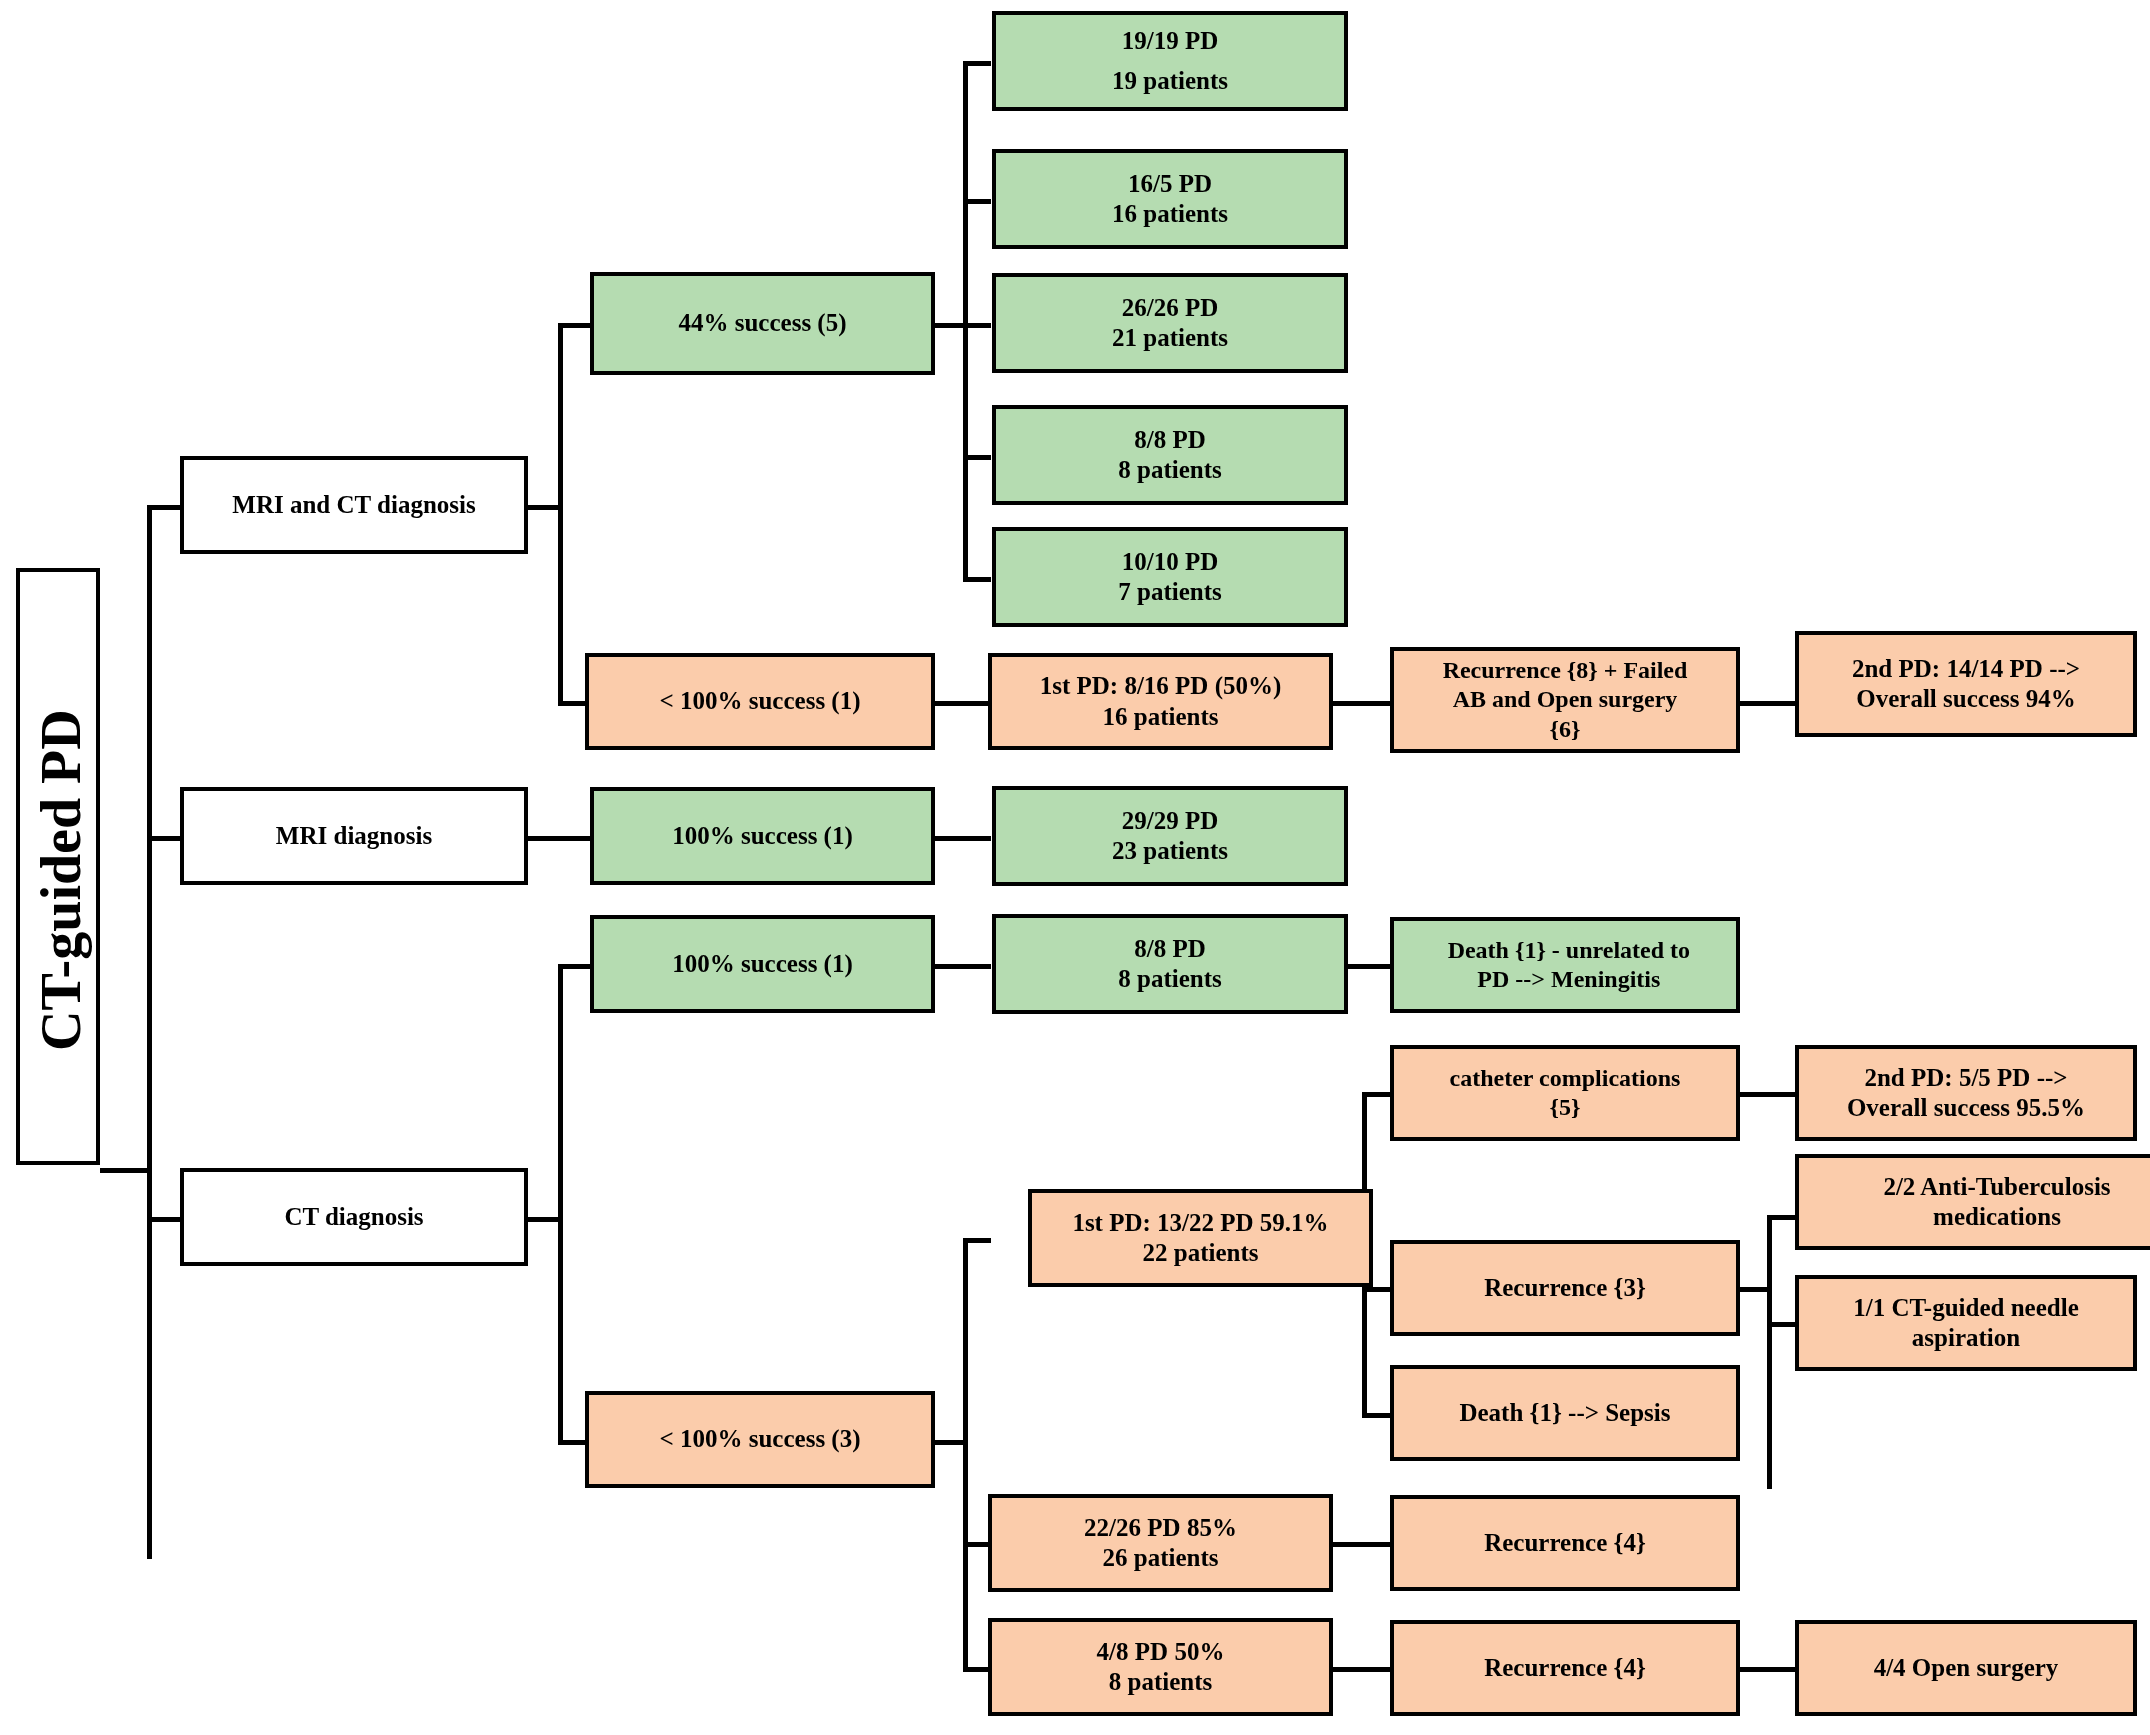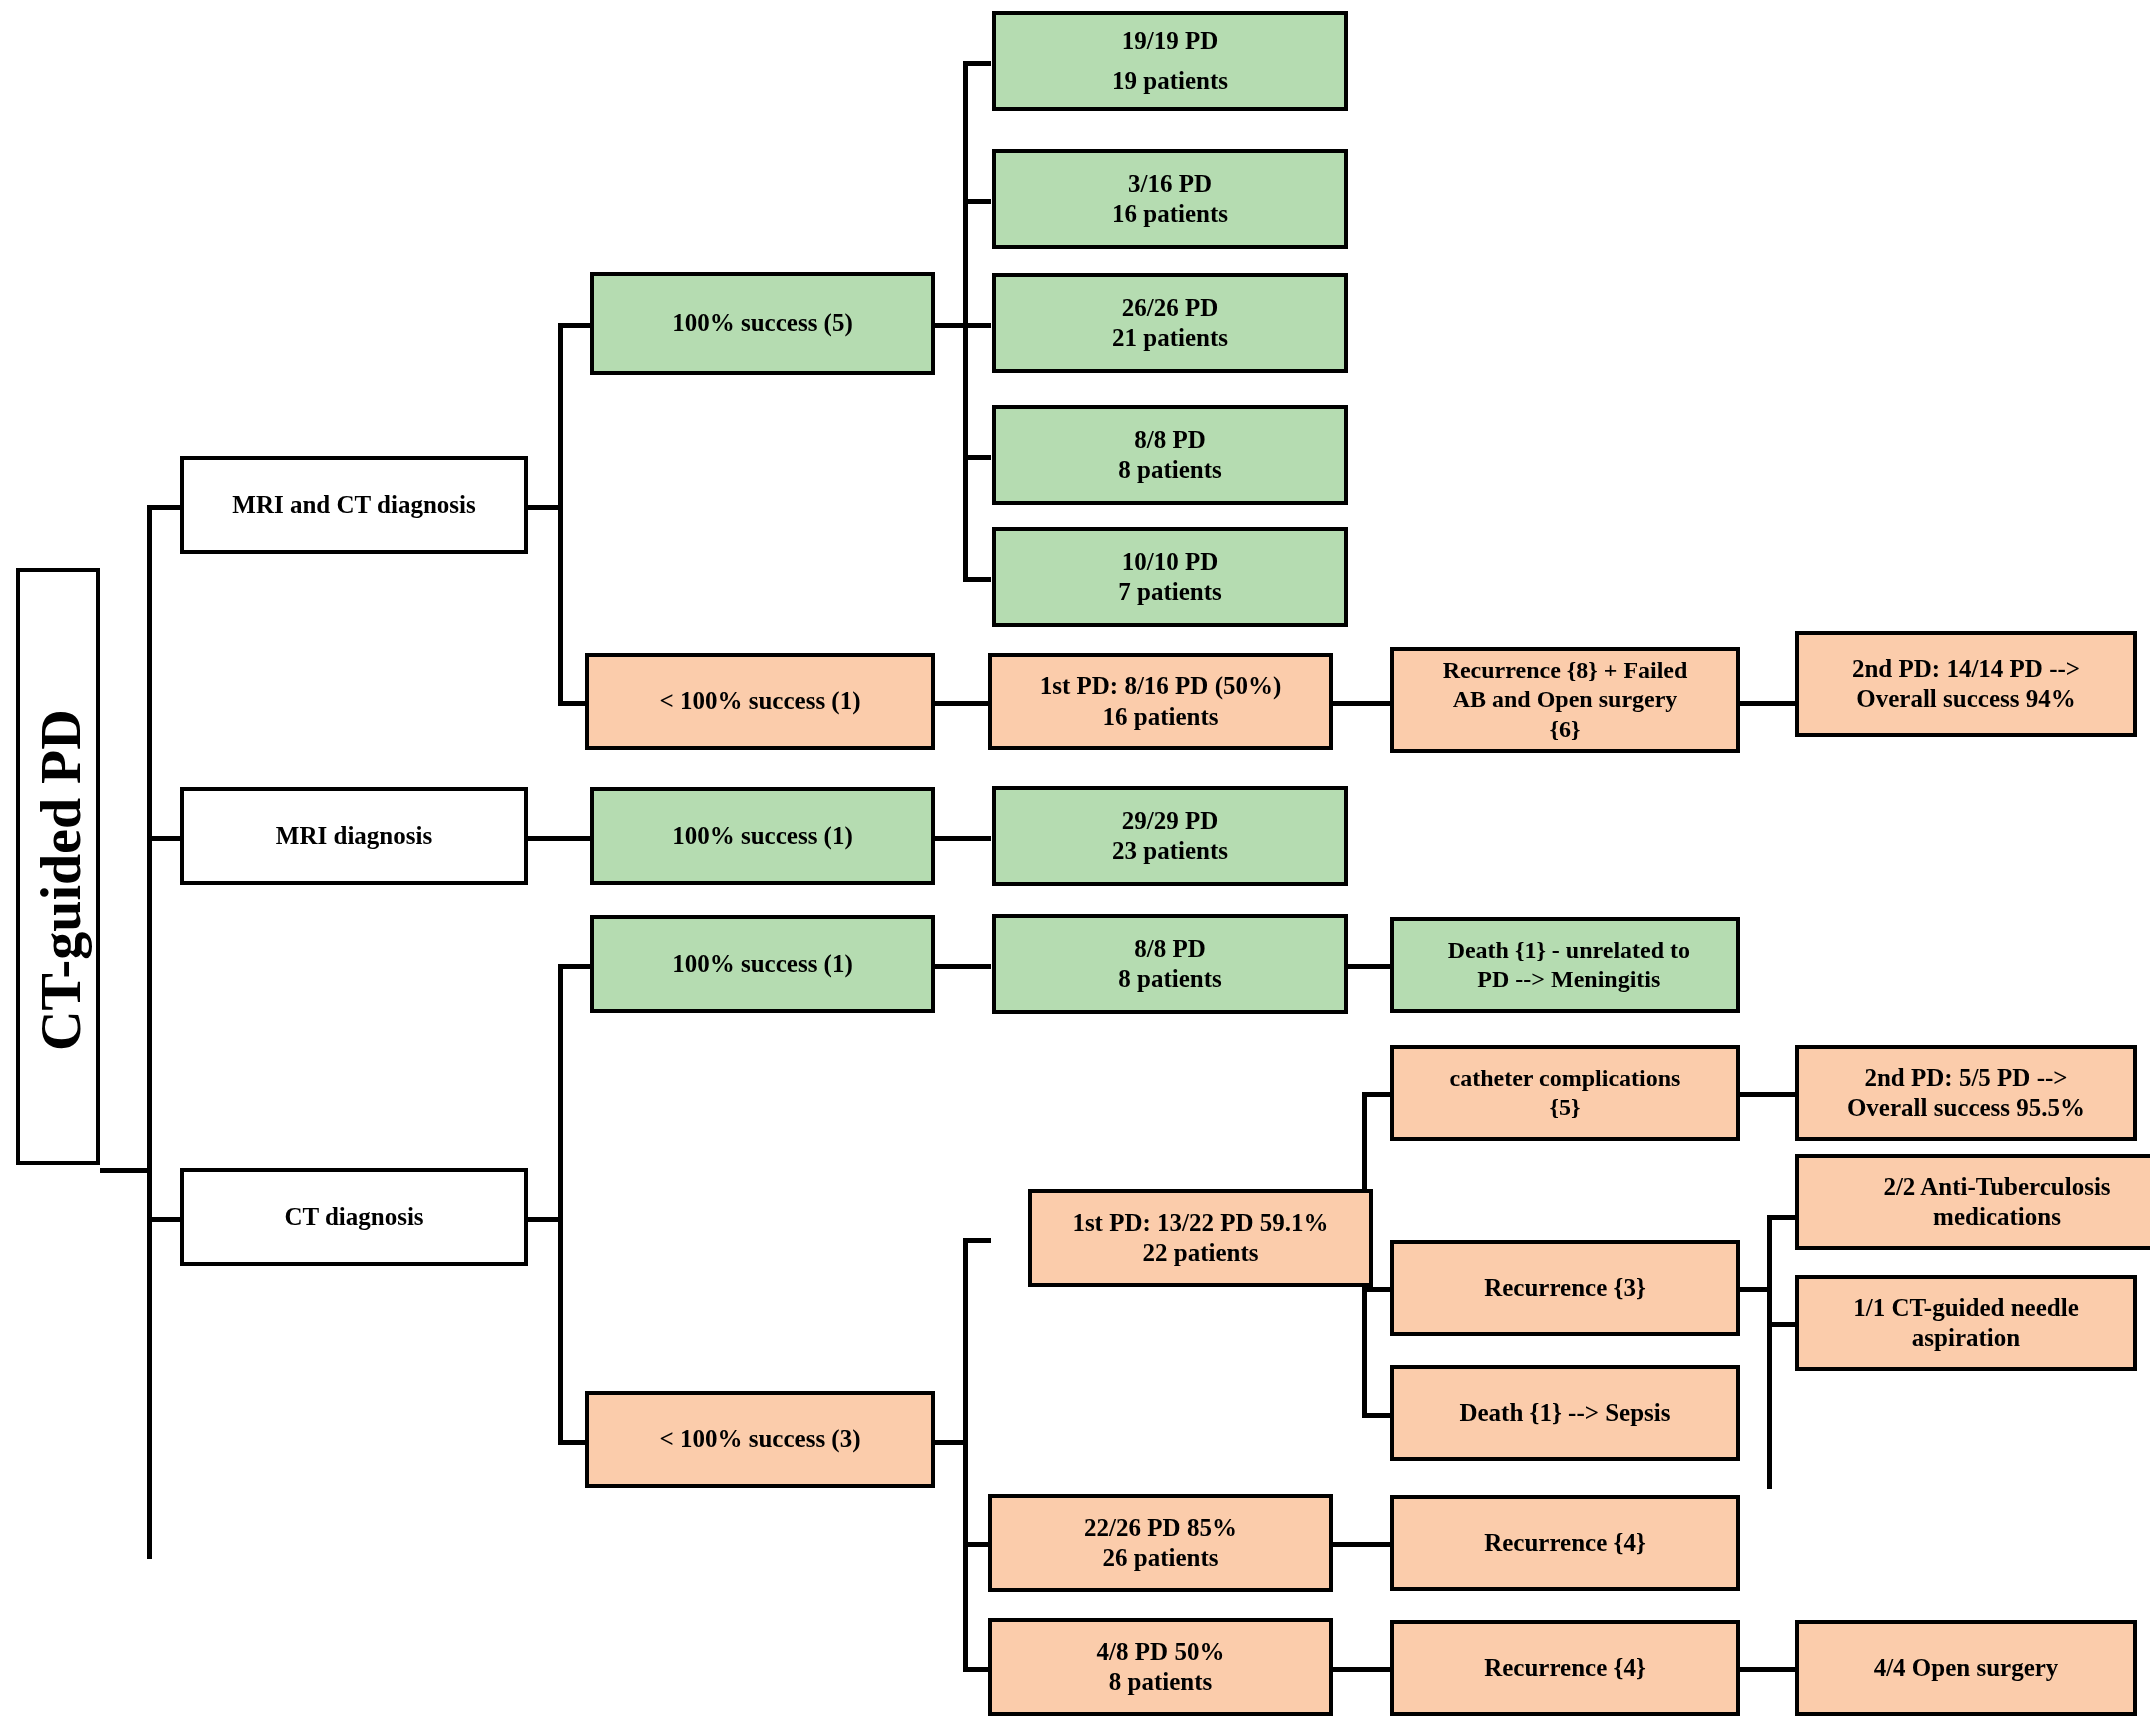--- a/index.html
+++ b/index.html
@@ -132,21 +132,21 @@
 
   <div class="node white f46" style="left:180px;top:787px;width:348px;height:98px;">
     <span class="ln">MRI diagnosis</span>
   </div>
 
   <div class="node white f46" style="left:180px;top:1168px;width:348px;height:98px;">
     <span class="ln">CT diagnosis</span>
   </div>
 
   <div class="node green f46" style="left:590px;top:272px;width:345px;height:103px;">
-    <span class="ln">100% success (5)</span>
+    <span class="ln">44% success (5)</span>
   </div>
 
   <div class="node orange f46" style="left:585px;top:653px;width:350px;height:97px;">
     <span class="ln">&lt; 100% success (1)</span>
   </div>
 
   <div class="node green f46" style="left:590px;top:787px;width:345px;height:98px;">
     <span class="ln">100% success (1)</span>
   </div>
 
@@ -157,21 +157,21 @@
   <div class="node orange f46" style="left:585px;top:1391px;width:350px;height:97px;">
     <span class="ln">&lt; 100% success (3)</span>
   </div>
 
   <div class="node green f46" style="left:992px;top:11px;width:356px;height:100px;gap:10px;">
     <span class="ln">19/19 PD</span>
     <span class="ln">19 patients</span>
   </div>
 
   <div class="node green f46" style="left:992px;top:149px;width:356px;height:100px;">
-    <span class="ln">3/16 PD</span>
+    <span class="ln">16/5 PD</span>
     <span class="ln">16 patients</span>
   </div>
 
   <div class="node green f46" style="left:992px;top:273px;width:356px;height:100px;">
     <span class="ln">26/26 PD</span>
     <span class="ln">21 patients</span>
   </div>
 
   <div class="node green f46" style="left:992px;top:405px;width:356px;height:100px;">
     <span class="ln">8/8 PD</span>

